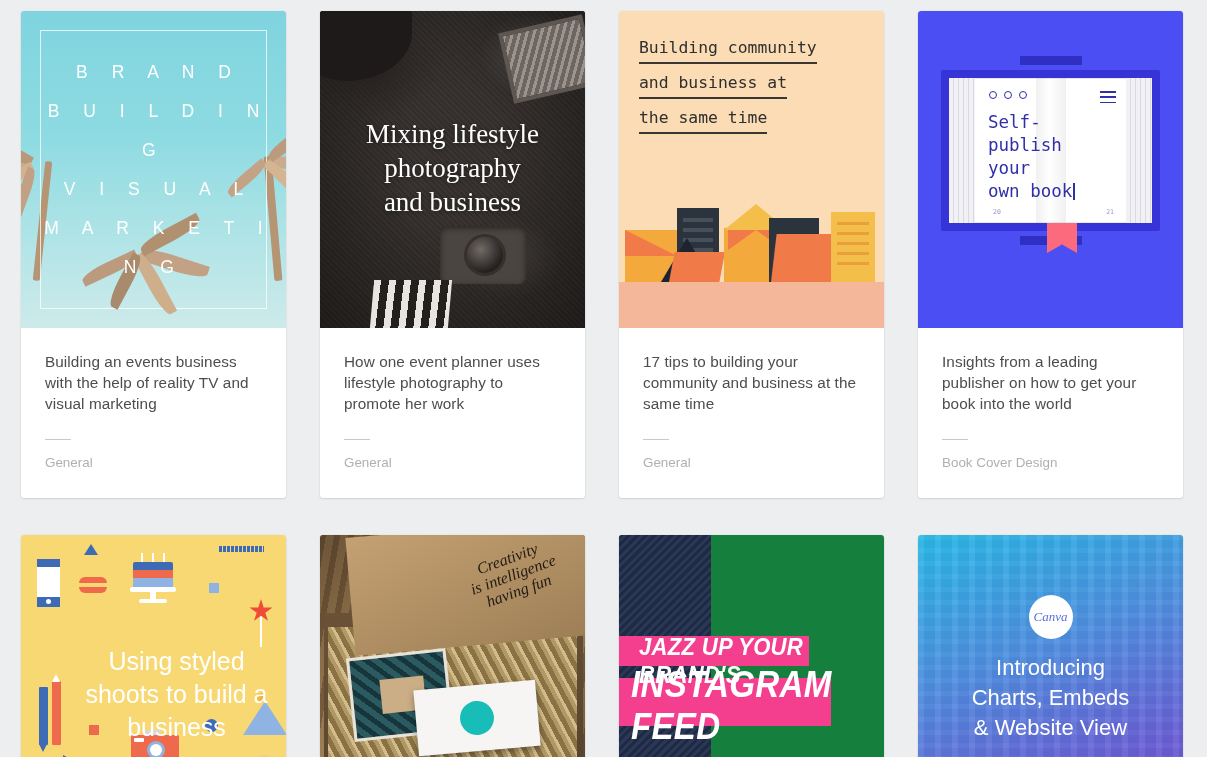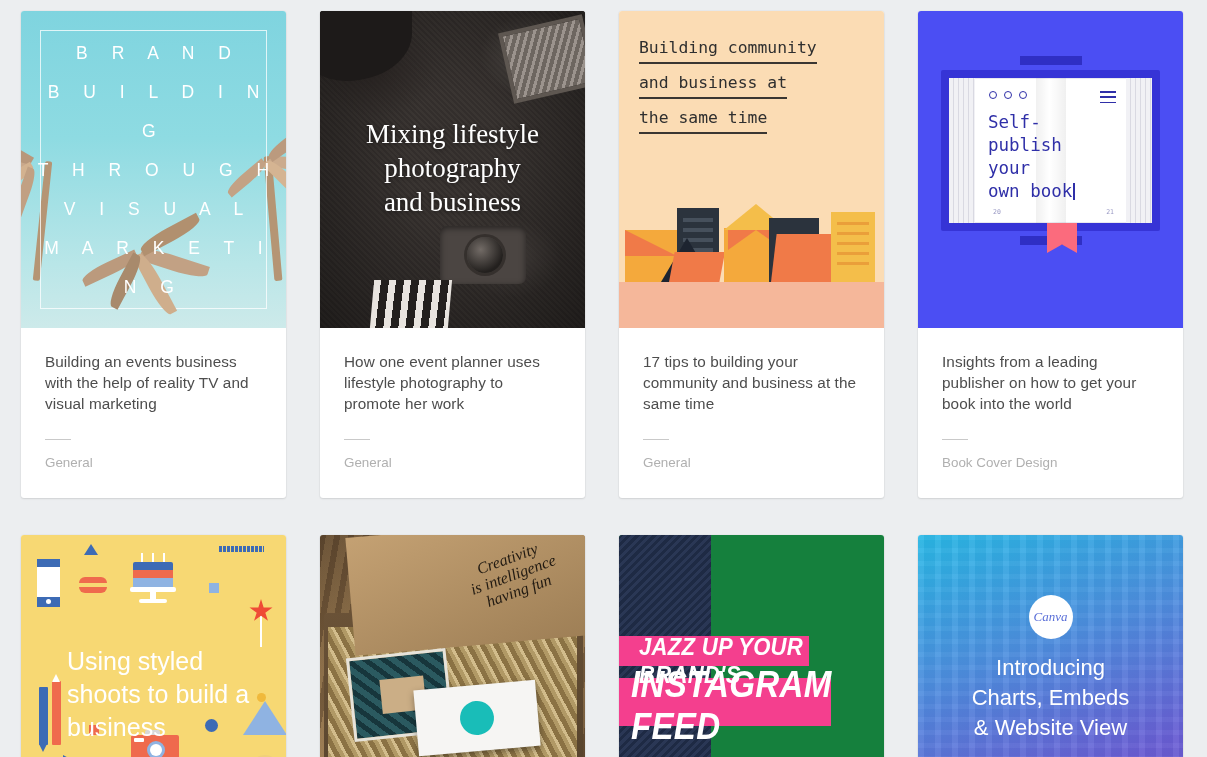--- a/index.html
+++ b/index.html
@@ -157,21 +157,21 @@
   .c4 .caret { display:inline-block; width:1.6px; height:17px; background:#2f2fa8;
       vertical-align:-3px; margin-left:1px; }
   .c4 .pg { position:absolute; bottom:7px; font-size:6.5px; color:#9a9ac4;
       font-family:"DejaVu Sans Mono","Liberation Mono",monospace; }
   .c4 .ribbon { position:absolute; left:129px; top:212px; width:30px; height:30px;
       background:#fb6b7d; clip-path: polygon(0 0,100% 0,100% 100%,50% 72%,0 100%); }
 
   
   .c5 { background:#f7d873; }
   .c5 .txt { position:absolute; left:0; right:0; top:50%; transform:translateY(-50%);
-      text-align:left; color:#fff; font-size:25px; line-height:33px; font-weight:300; z-index:4;padding-left:46px; }
+      text-align:center; color:#fff; font-size:25px; line-height:33px; font-weight:300; z-index:4;padding-left:46px; }
   .ic { position:absolute; z-index:2; }
 
   
   .c6 {
     background:
       linear-gradient(145deg,#6a5338 0%, #8a6e49 22%, #a8885c 48%, #7d6343 72%, #5d4a32 100%);
   }
   .c6 .wood { position:absolute; inset:0;
       background: repeating-linear-gradient(100deg, rgba(60,40,24,.38) 0 6px, rgba(120,90,58,.15) 6px 14px); }
   .c6 .lid { position:absolute; left:30px; top:-8px; width:250px; height:118px;
@@ -242,21 +242,20 @@
         <span style="width:70px;height:15px;left:30px;top:20px;transform:rotate(18deg);background:#c2a184;"></span>
         <span style="width:66px;height:14px;left:30px;top:18px;transform:rotate(-28deg);background:#b1906f;"></span>
         <span style="width:68px;height:14px;left:28px;top:22px;transform:rotate(62deg);background:#cfae8c;"></span>
         <span style="width:60px;height:13px;left:26px;top:24px;transform:rotate(155deg);background:#bb9a7d;"></span>
         <span style="width:58px;height:13px;left:28px;top:24px;transform:rotate(118deg);background:#a88a6c;"></span>
       </div>
       <div class="frame"></div>
       <div class="txt">
         <div>B R A N D</div>
         <div>B U I L D I N G</div>
-        <div>T H R O U G H</div>
         <div>V I S U A L</div>
         <div>M A R K E T I N G</div>
       </div>
     </div>
     <div class="body">
       <div class="title">Building an events business with the help of reality TV and visual marketing</div>
       <div class="divider"></div>
       <div class="cat">General</div>
     </div>
   </div>

